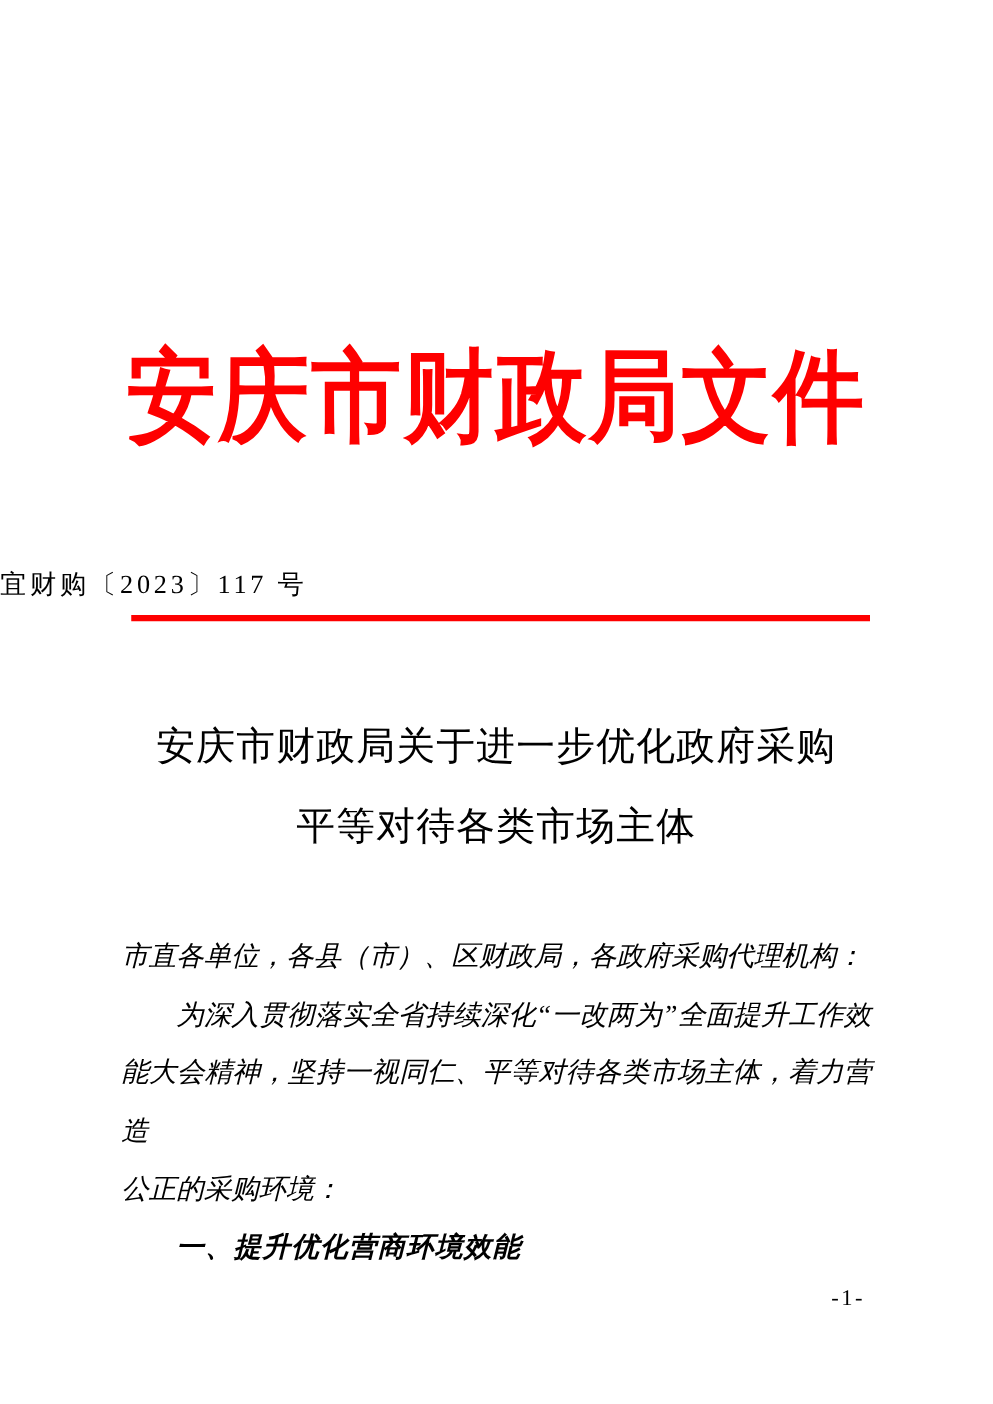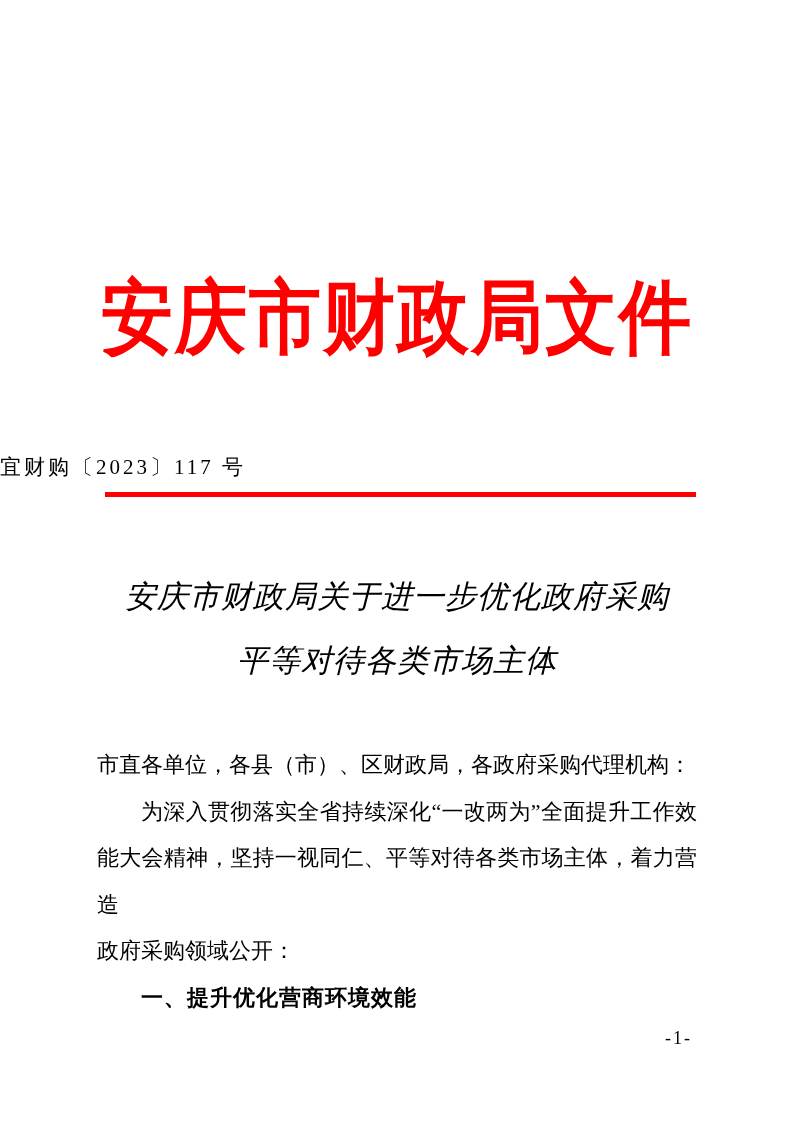--- a/index.html
+++ b/index.html
@@ -53,32 +53,32 @@
   }
   .doc-title {
     position: absolute;
     top: 565px;
     left: 0;
     width: 100%;
     text-align: center;
     font-size: 31px;
     line-height: 64px;
     letter-spacing: 1px;
-    font-style: italic;
   }
   .body-block {
     position: absolute;
     top: 742px;
     left: 97px;
     width: 600px;
     font-size: 22px;
     line-height: 46.5px;
   }
   .body-line {
     white-space: nowrap;
+    font-style: italic;
   }
   .body-line.justify {
     white-space: normal;
     text-align: justify;
     text-align-last: justify;
   }
   .body-line.indent {
     text-indent: 44px;
   }
   .section-heading {
@@ -108,19 +108,19 @@
 
   <div class="doc-title">
     <div>安庆市财政局关于进一步优化政府采购</div>
     <div>平等对待各类市场主体</div>
   </div>
 
   <div class="body-block">
     <div class="body-line">市直各单位，各县（市）、区财政局，各政府采购代理机构：</div>
     <div class="body-line justify indent">为深入贯彻落实全省持续深化“一改两为”全面提升工作效</div>
     <div class="body-line justify">能大会精神，坚持一视同仁、平等对待各类市场主体，着力营造</div>
-    <div class="body-line">政府采购领域公开：</div>
+    <div class="body-line">公正的采购环境：</div>
     <div class="body-line section-heading indent">一、提升优化营商环境效能</div>
   </div>
 
   <div class="page-number">-1-</div>
 
 </div>
 
 </body></html>

